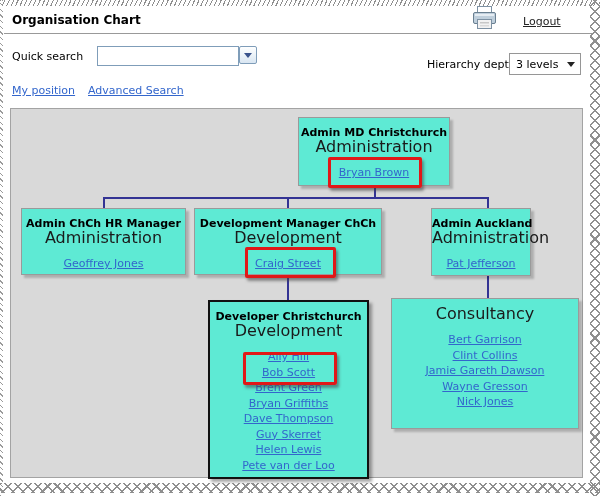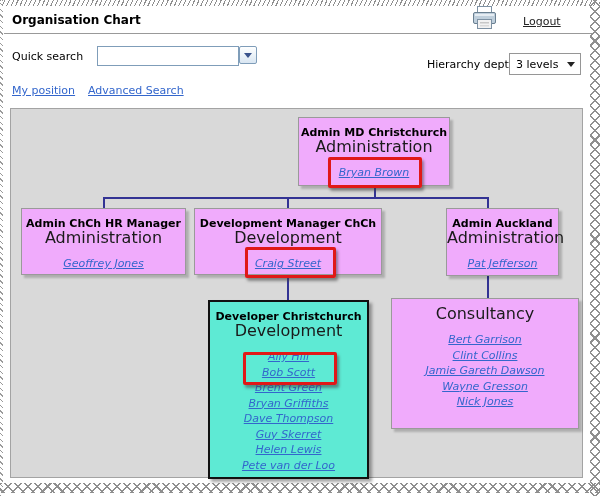--- a/index.html
+++ b/index.html
@@ -43,26 +43,26 @@
   .hd-label{position:absolute;left:427px;top:58px;}
   .hd-select{position:absolute;left:509px;top:53px;width:72px;height:22px;
     border:1px solid #969696;background:#fff;box-sizing:border-box;cursor:pointer;
     display:flex;align-items:center;}
   .hd-select .val{padding-left:6px;flex:1;}
   .hd-select .arr{width:0;height:0;margin-right:5px;border-left:4px solid transparent;
     border-right:4px solid transparent;border-top:5px solid #222;}
   
   .chart{position:absolute;left:10px;top:108px;width:573px;height:370px;
     background:#D9D9D9;border:1px solid #A3A3A3;box-sizing:border-box;}
-  .node{position:absolute;background:#f0abfc;border:1px solid #9a9a9a;
+  .node{position:absolute;background:#5eead4;border:1px solid #9a9a9a;
     box-shadow:3px 3px 2px rgba(0,0,0,0.20);text-align:center;
     padding-top:8px;box-sizing:border-box;}
   .node-title{font-weight:bold;font-size:11px;line-height:14px;white-space:nowrap;}
   .node-dept{font-size:16px;line-height:14px;color:#1a1a1a;}
-  .node-people{margin-top:11px;font-style:italic;}
+  .node-people{margin-top:11px;}
   .person-link{display:block;color:#3366CC;text-decoration:underline;
     font-size:11px;line-height:15.5px;cursor:pointer;}
   .node.highlighted{background:#5eead4;border:2px solid #111;
     box-shadow:3px 3px 3px rgba(0,0,0,0.35);}
   .conn{position:absolute;background:#333394;}
   
   .annot{position:absolute;border:3px solid #E01818;border-radius:2px;
     box-shadow:2px 3px 3px rgba(70,70,70,0.55);z-index:40;pointer-events:none;}
 </style>
 </head>
@@ -122,21 +122,21 @@
   </div>
 
   <div class="node" style="left:183px;top:99px;width:188px;height:67px;">
     <div class="node-title">Development Manager ChCh</div>
     <div class="node-dept">Development</div>
     <div class="node-people">
       <a class="person-link">Craig Street</a>
     </div>
   </div>
 
-  <div class="node" style="left:435px;top:99px;width:113px;height:68px;">
+  <div class="node" style="left:420px;top:99px;width:100px;height:68px;">
     <div class="node-title">Admin Auckland</div>
     <div class="node-dept">Administration</div>
     <div class="node-people">
       <a class="person-link">Pat Jefferson</a>
     </div>
   </div>
 
   <div class="node highlighted" style="left:197px;top:191px;width:161px;height:179px;">
     <div class="node-title">Developer Christchurch</div>
     <div class="node-dept">Development</div>

